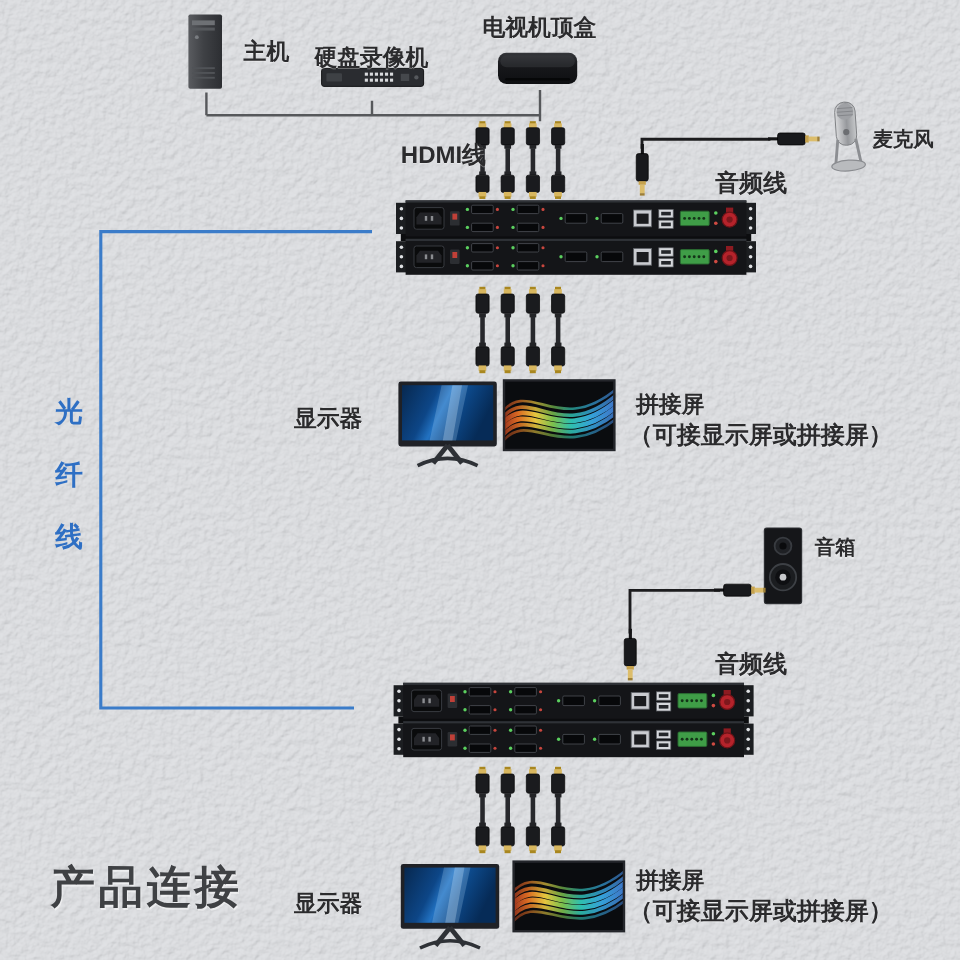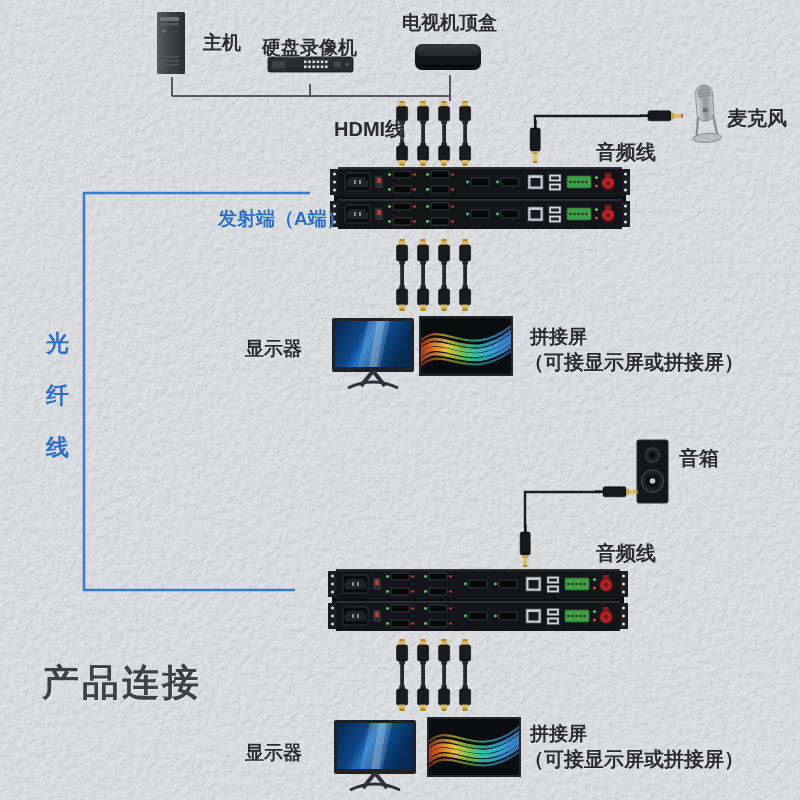--- a/index.html
+++ b/index.html
@@ -9,30 +9,30 @@
     font-family:"Liberation Sans","DejaVu Sans",sans-serif;
   }
   #stage svg.texture{position:absolute;left:0;top:0;}
   #diagram{position:absolute;left:0;top:0;}
   .lbl{
     position:absolute;white-space:nowrap;
     color:#2b2b2d;font-weight:700;
     text-shadow:0 1px 0 rgba(255,255,255,.35);
   }
   .fs19{font-size:19px;}
-  .fs17{font-size:20px;}
+  .fs17{font-size:17px;}
   .fs16{font-size:20px;}
   .blue{color:#2e6fc4;}
   .fiber-label{
     position:absolute;left:46px;top:328px;
     display:flex;flex-direction:column;gap:21px;
     color:#2e6fc4;font-weight:700;font-size:23px;
   }
   .title{
-    position:absolute;left:42px;top:660px;
+    position:absolute;left:42px;top:717px;
     font-size:37px;font-weight:800;color:#3f4144;
     letter-spacing:3px;line-height:46px;
     text-shadow:1px 1px 0 rgba(255,255,255,.5);
   }
 </style>
 </head>
 <body>
 
 <div id="stage">
 
@@ -300,21 +300,20 @@
     <use href="#monsym" transform="translate(334,720)"></use>
     <use href="#wallsym" transform="translate(427,717)"></use>
   </svg>
 
   <div class="lbl fs19" style="left:203px;top:30px">主机</div>
   <div class="lbl fs19" style="left:262px;top:35px">硬盘录像机</div>
   <div class="lbl fs19" style="left:402px;top:10px">电视机顶盒</div>
   <div class="lbl fs16" style="left:334px;top:116px">HDMI线</div>
   <div class="lbl fs16" style="left:596px;top:139px">音频线</div>
   <div class="lbl fs17" style="left:727px;top:105px">麦克风</div>
-  <div class="lbl fs19 blue" style="left:218px;top:206px">发射端（A端）</div>
 
   <div class="fiber-label">
     <span>光</span>
     <span>纤</span>
     <span>线</span>
   </div>
 
   <div class="lbl fs19" style="left:245px;top:336px">显示器</div>
   <div class="lbl fs19" style="left:530px;top:324px">拼接屏</div>
   <div class="lbl fs16" style="left:524px;top:349px">（可接显示屏或拼接屏）</div>

